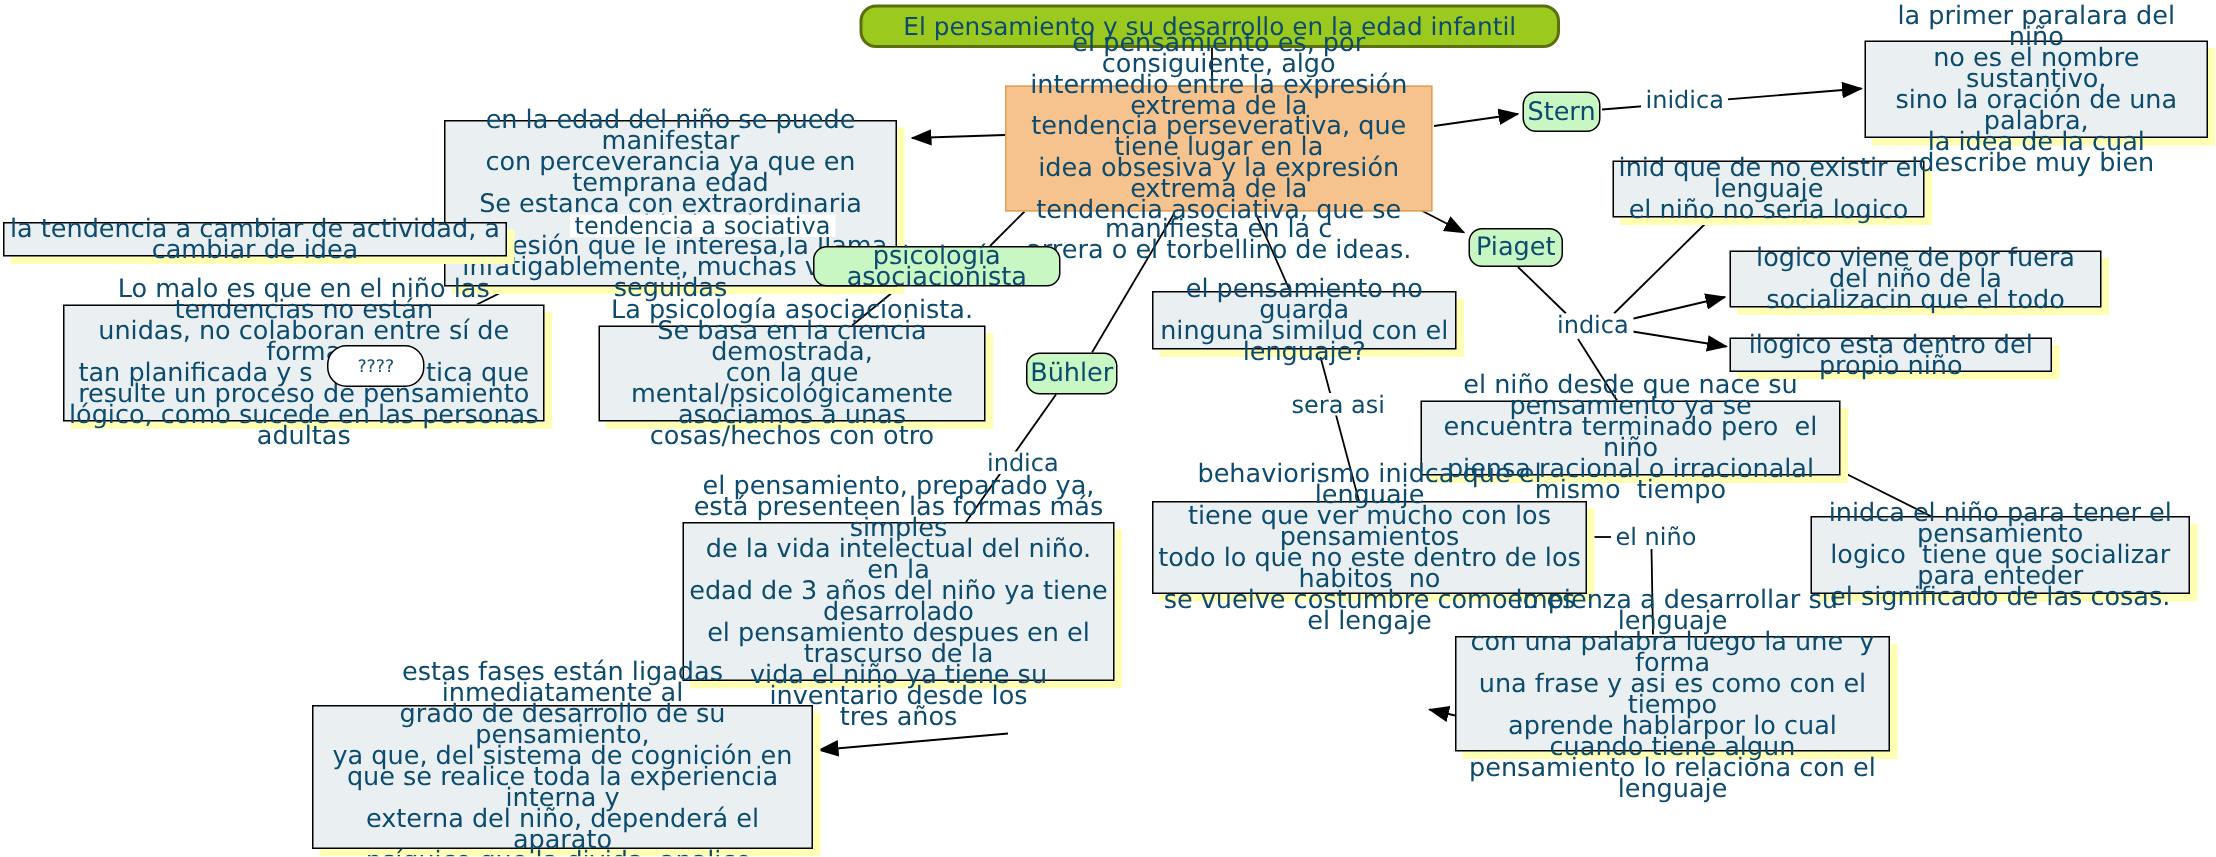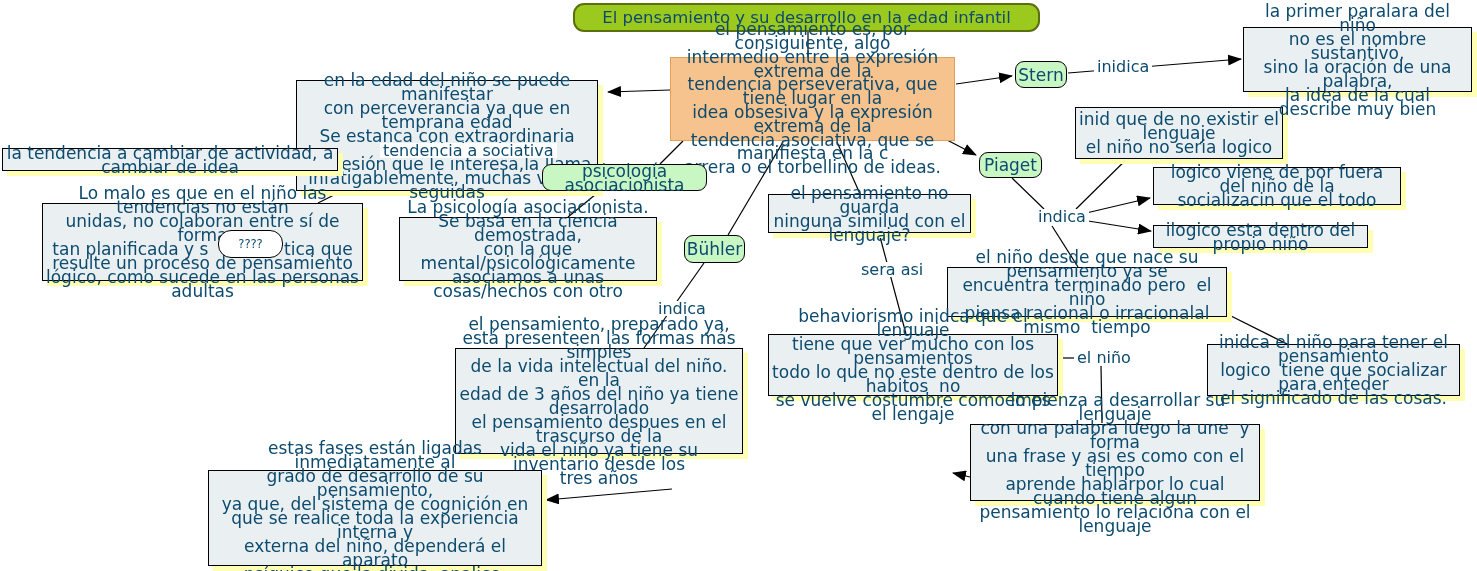--- a/index.html
+++ b/index.html
@@ -99,21 +99,21 @@
 unidas, no colaboran entre sí de forma
 tan planificada y s              tica que
 resulte un proceso de pensamiento
 lógico, como sucede en las personas adultas</div>
   <div class="node gbox" style="left:399px;top:217px;width:258px;height:64px;">La psicología asociacionista.
 Se basa en la ciencia demostrada,
 con la que mental/psicológicamente
 asociamos a unas cosas/hechos con otro</div>
   <div class="node gbox" style="left:768px;top:194px;width:203px;height:39px;">el pensamiento no guarda
 ninguna similud con el lenguaje?</div>
-  <div class="node gbox" style="left:1075px;top:107px;width:208px;height:52px;">inid que de no existir el lenguaje
+  <div class="node gbox" style="left:1075px;top:107px;width:208px;height:38px;">inid que de no existir el lenguaje
 el niño no seria logico</div>
   <div class="node gbox" style="left:1243px;top:27px;width:229px;height:65px;">la primer paralara del niño
 no es el nombre sustantivo,
 sino la oración de una palabra,
 la idea de la cual describe muy bien</div>
   <div class="node gbox" style="left:1153px;top:167px;width:248px;height:38px;">logico viene de por fuera del niño de la
 socializacin que el todo</div>
   <div class="node gbox" style="left:1153px;top:225px;width:215px;height:23px;">ilogico esta dentro del propio niño</div>
   <div class="node gbox" style="left:947px;top:267px;width:280px;height:50px;">el niño desde que nace su pensamiento ya se
 encuentra terminado pero  el niño

